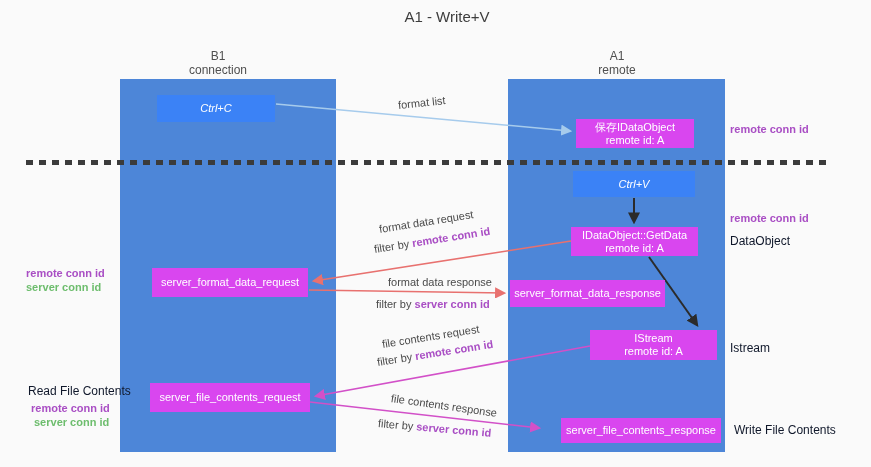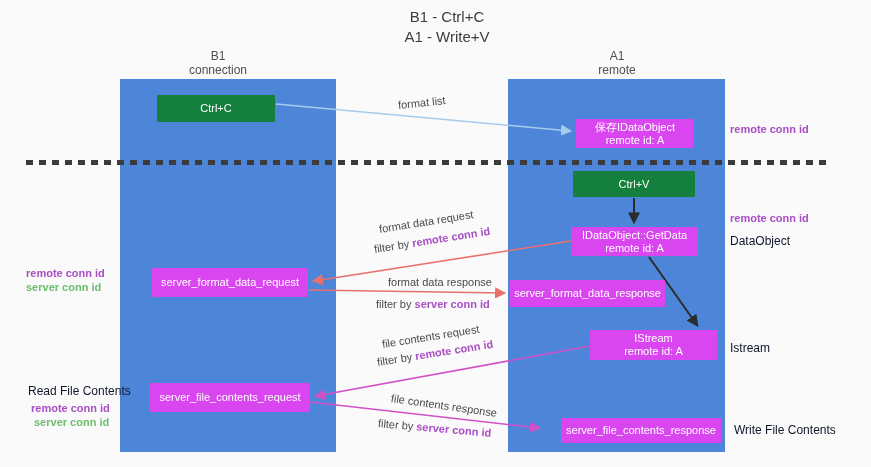--- a/index.html
+++ b/index.html
@@ -9,40 +9,39 @@
     font-family:"Liberation Sans","DejaVu Sans",sans-serif;
     color:#3f3f3f;
   }
   .abs{position:absolute;}
   .center{text-align:center;}
   .lifeline{background:#4d86d8;}
   .box{
     display:flex;flex-direction:column;align-items:center;justify-content:center;
     color:#ffffff;font-size:11px;line-height:13px;text-align:center;white-space:nowrap;
   }
-  .green{background:#15803d;}
+  .green{background:#3b82f6;font-style:italic;}
   .orange{background:#d946ef;}
   .title{font-size:15px;line-height:20px;color:#3d3d3d;}
   .collabel{font-size:12px;line-height:14px;color:#4f4f4f;}
   .dashline{
     height:5px;
     background:repeating-linear-gradient(90deg,#3b3b3b 0 7px,rgba(0,0,0,0) 7px 13px);
   }
   .arrowlbl{font-size:11px;color:#4a4a4a;white-space:nowrap;transform-origin:left center;}
   .purple{color:#a94ec4;font-weight:bold;}
   .greenlbl{color:#6dbd6d;font-weight:bold;}
   .darklbl{font-size:12px;color:#0f172a;white-space:nowrap;}
   .sidebold{font-size:11px;white-space:nowrap;line-height:14px;}
   svg{position:absolute;left:0;top:0;pointer-events:none;}
 </style>
 </head>
 <body>
 
 <div class="abs title center" style="left:347px;top:7px;width:200px;">
-  <div>B1 - Ctrl+C</div>
   <div>A1 - Write+V</div>
 </div>
 
 <div class="abs collabel center" style="left:148px;top:49px;width:140px;">
   <div>B1</div>
   <div>connection</div>
 </div>
 <div class="abs collabel center" style="left:547px;top:49px;width:140px;">
   <div>A1</div>
   <div>remote</div>

